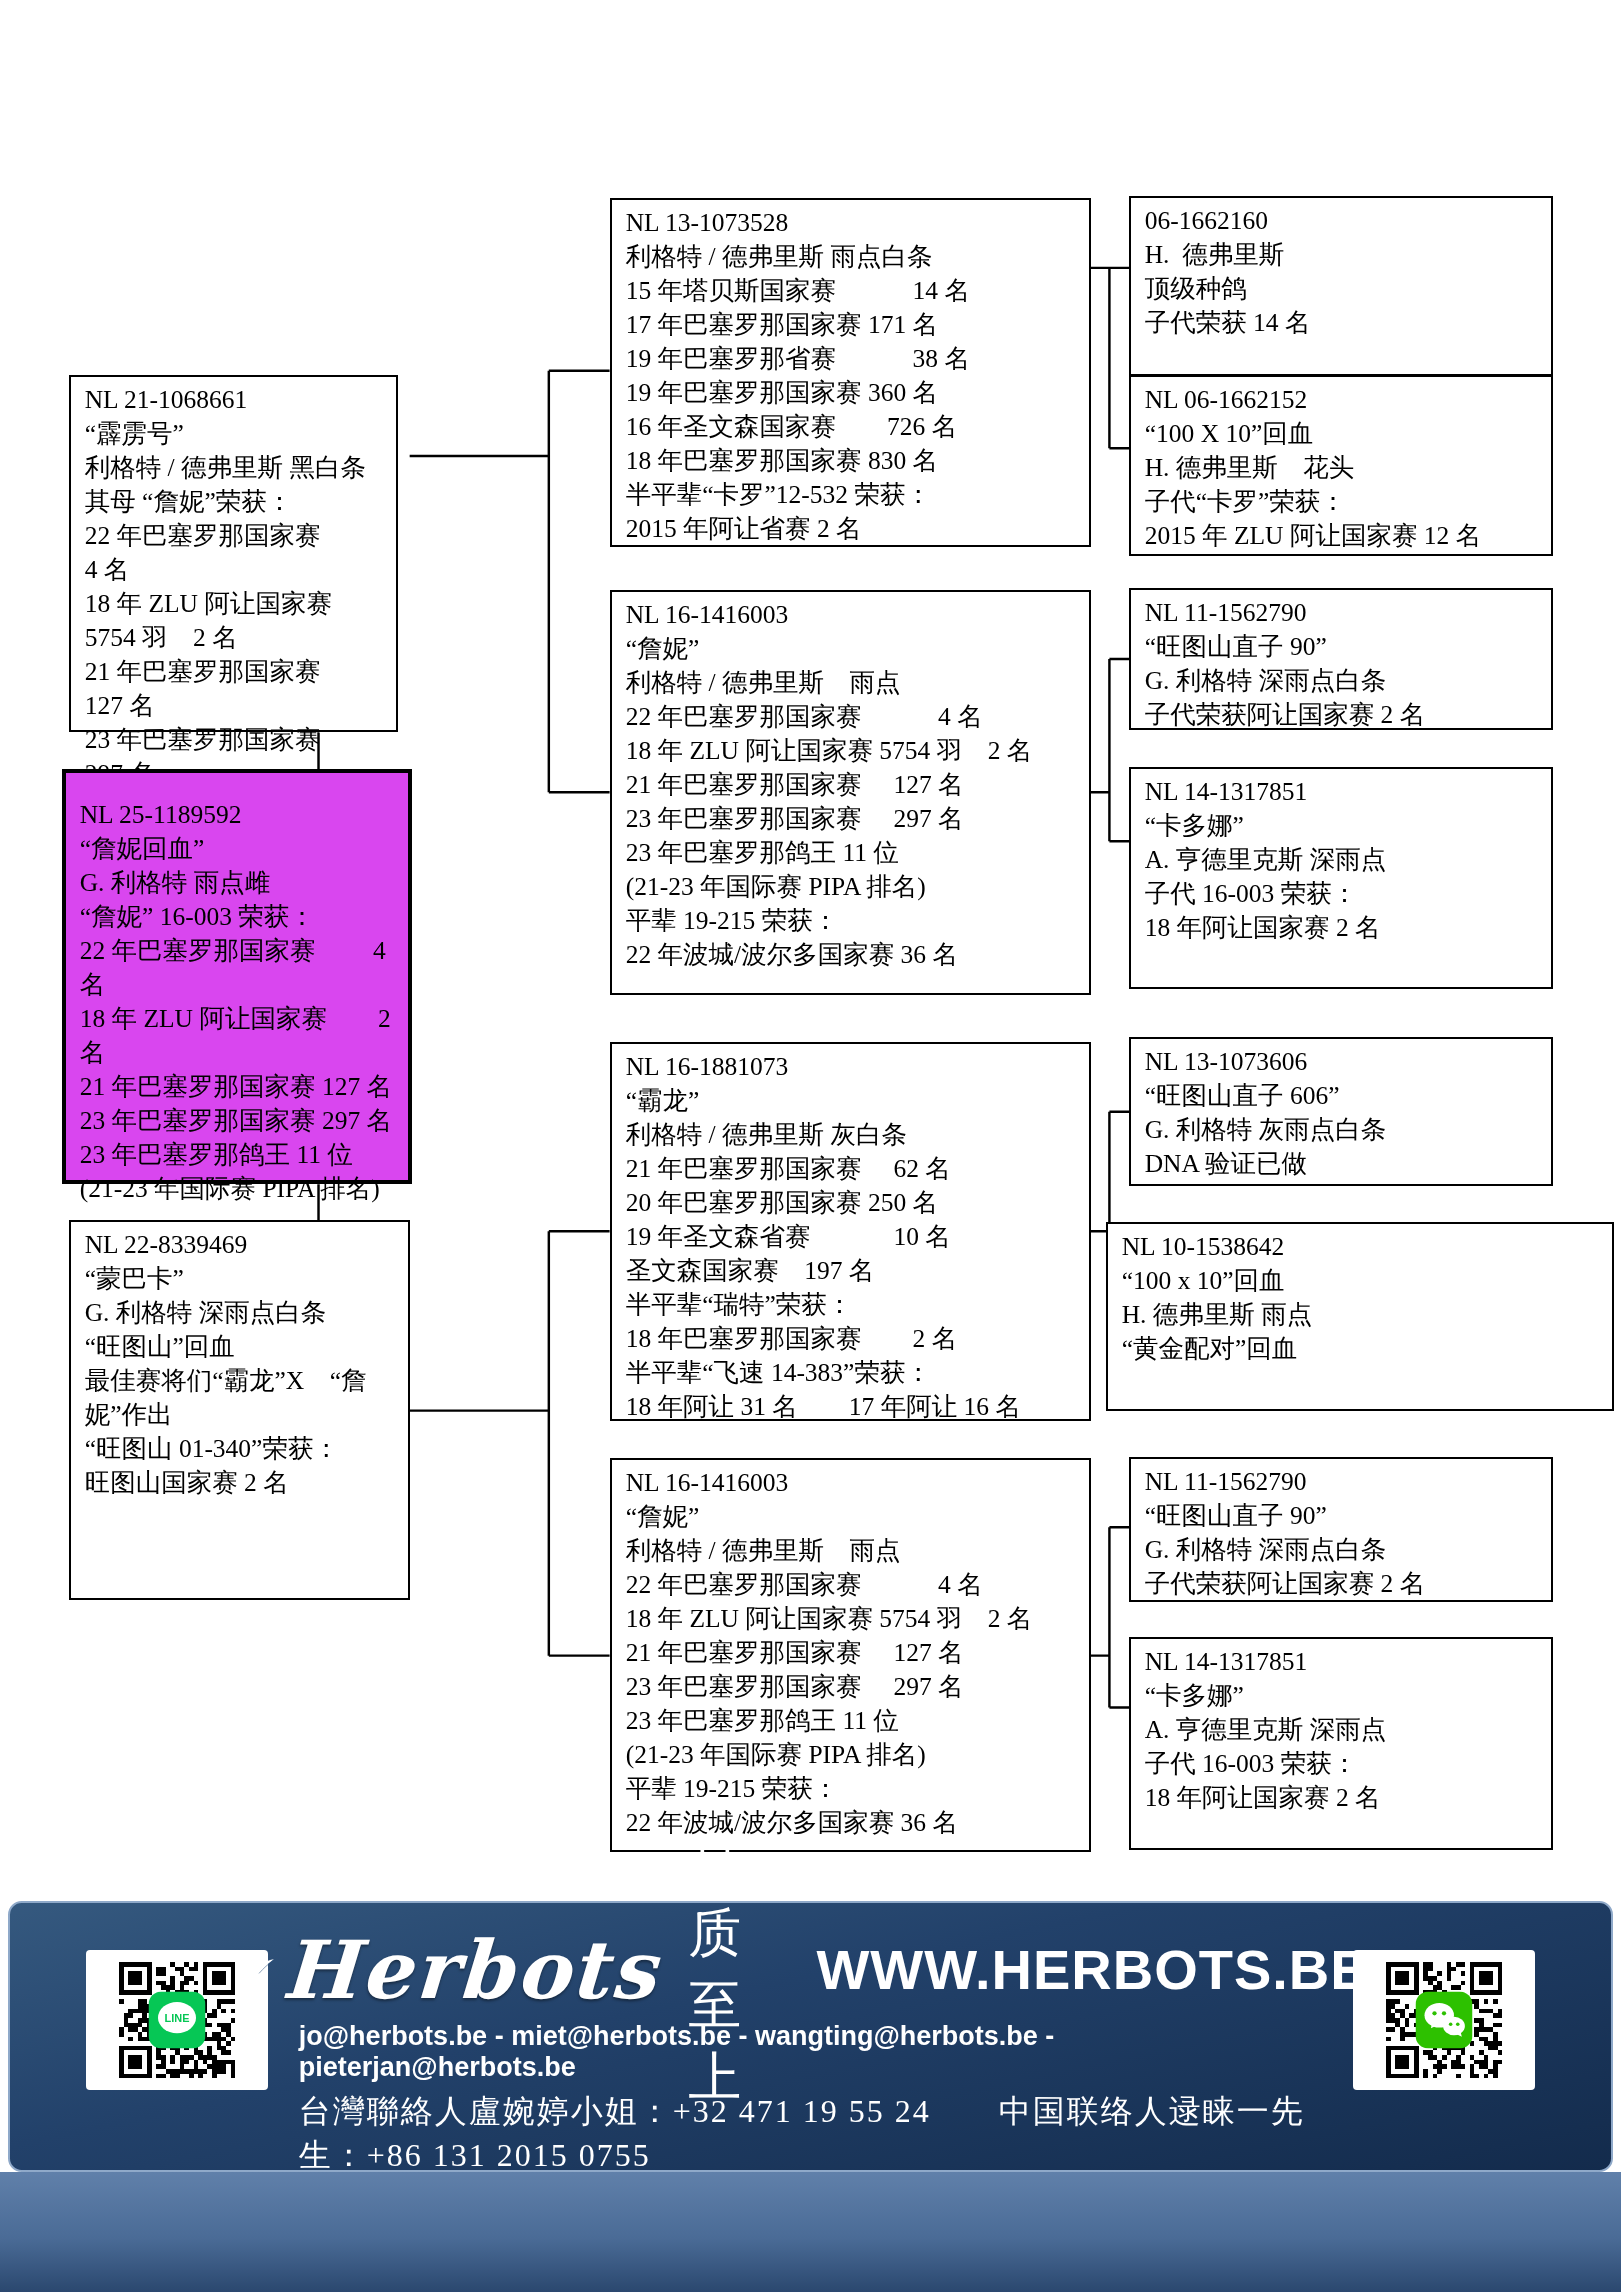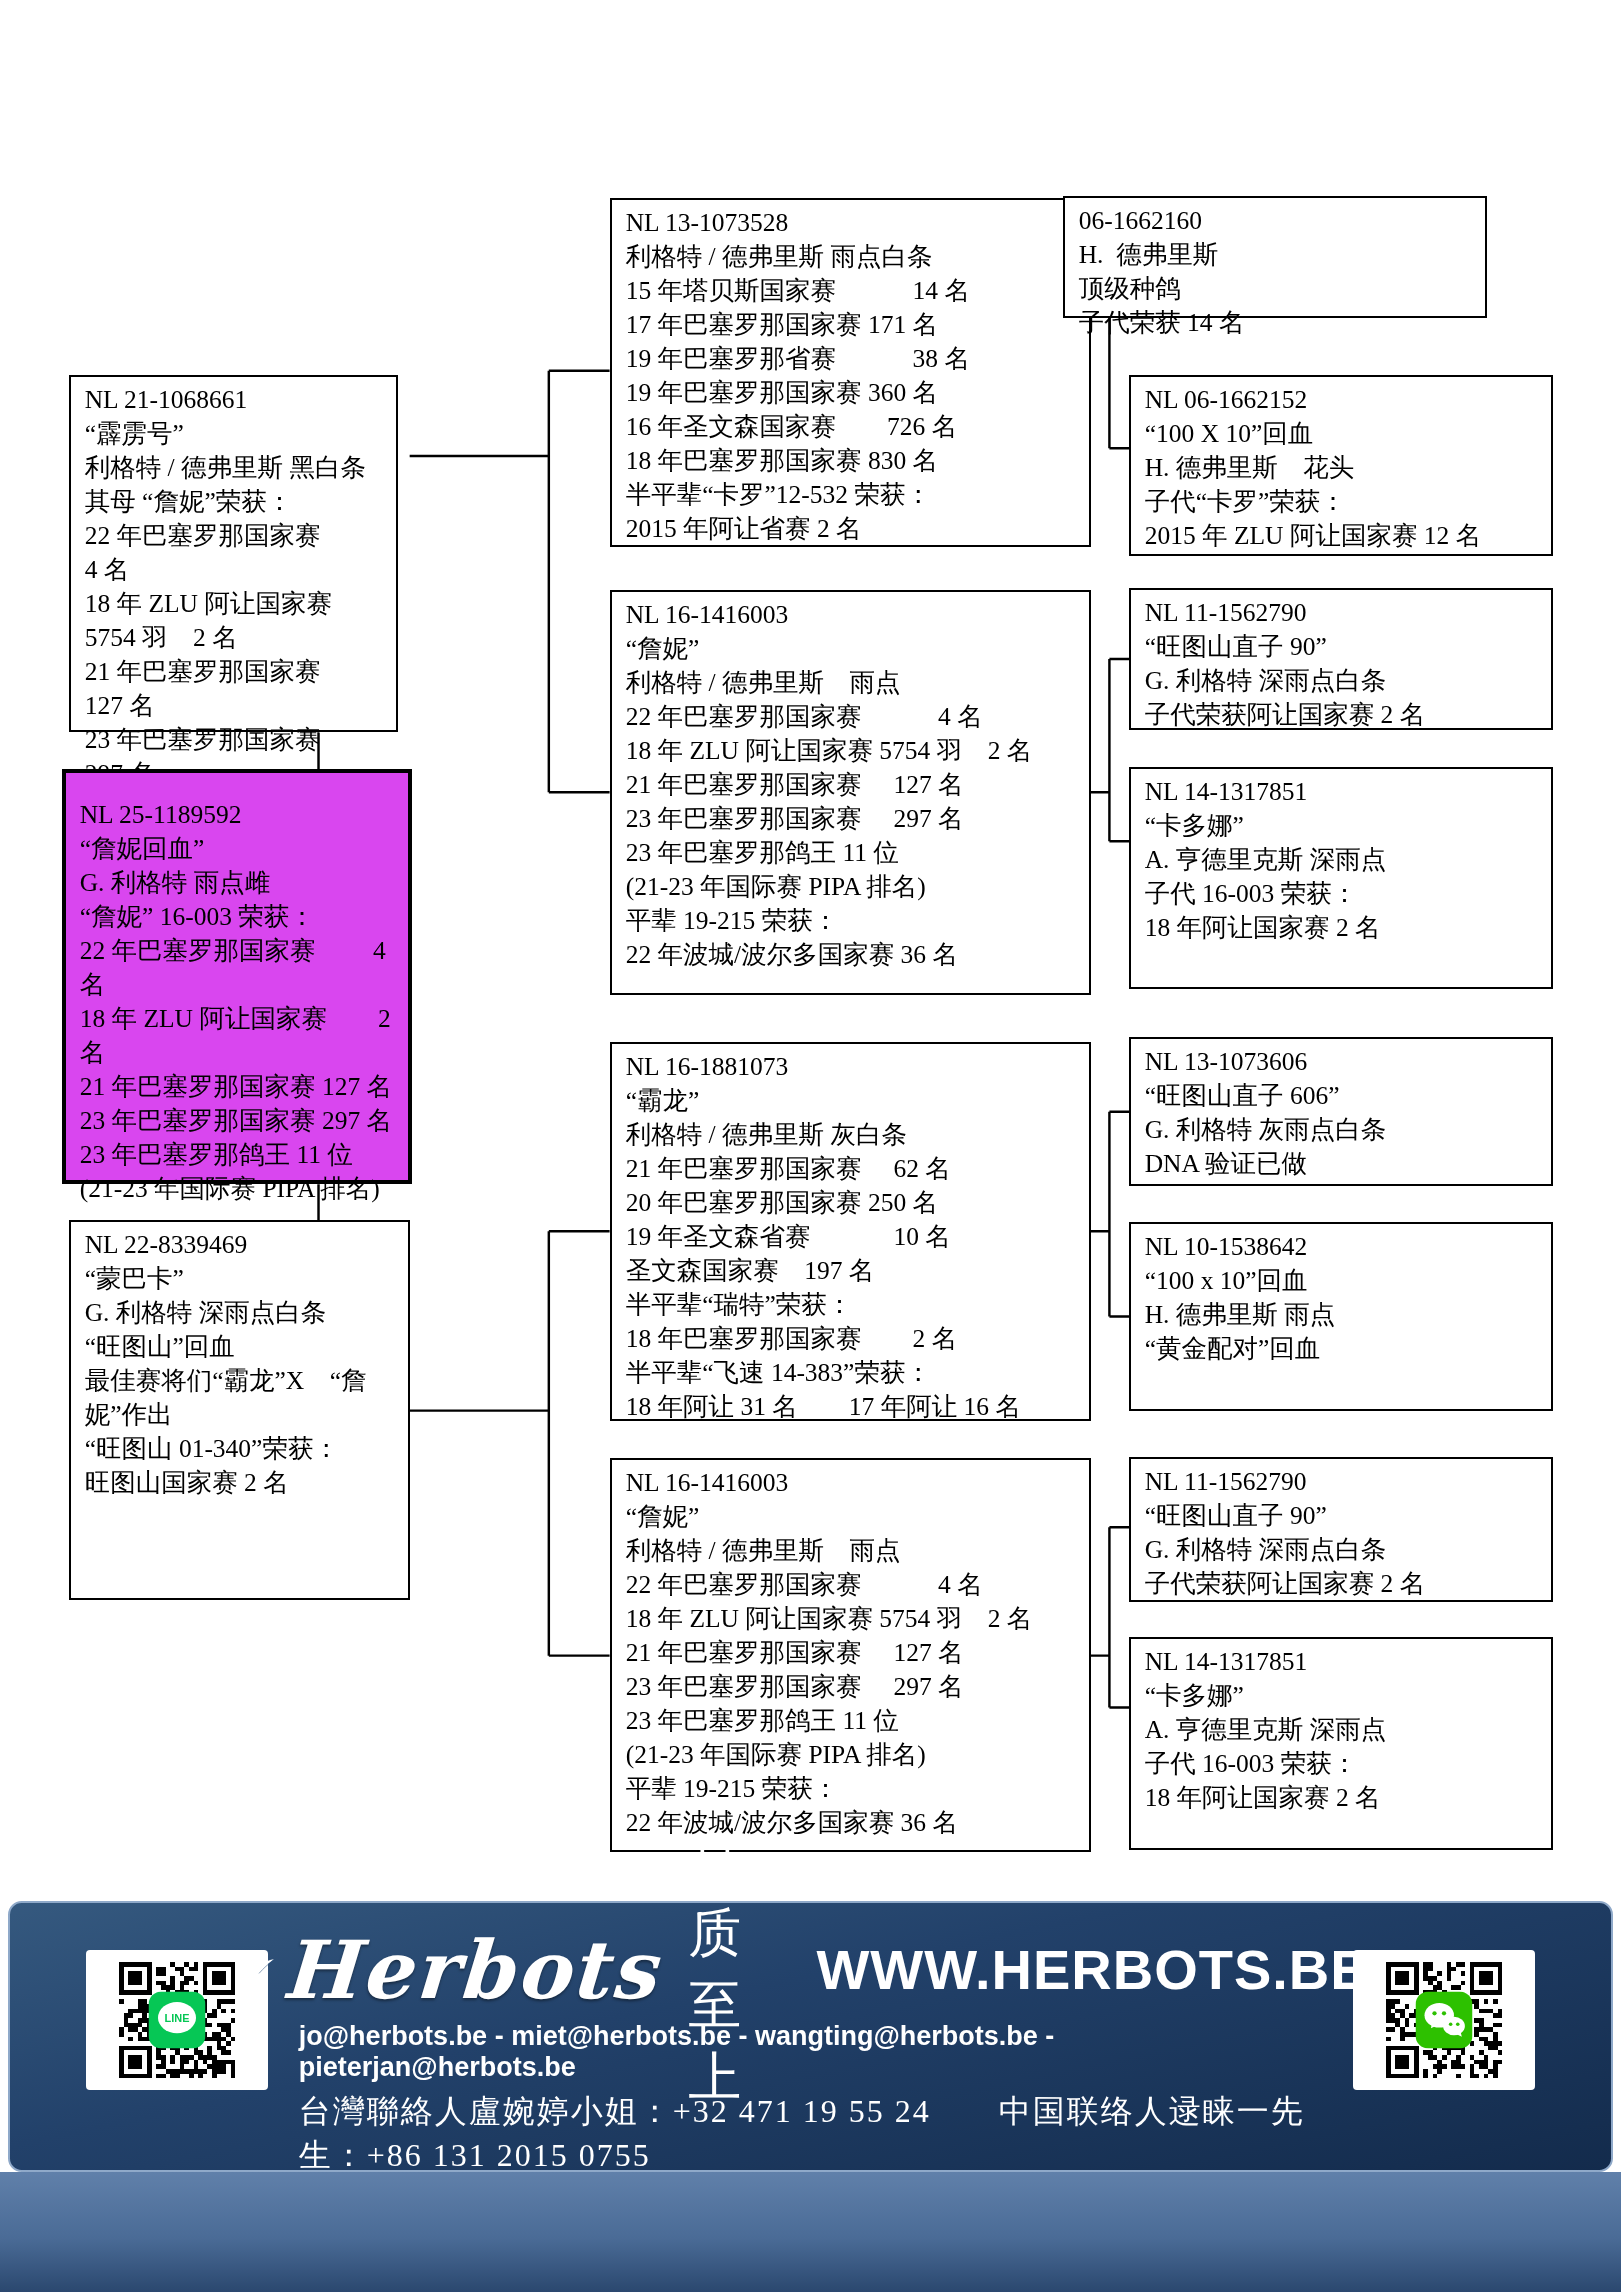--- a/index.html
+++ b/index.html
@@ -10,26 +10,26 @@
         padding:5.9px 7.8px 0 13.7px;font-size:25.5px;line-height:34px;}
   .bline{white-space:pre-wrap;}
   #b-subject{border-width:4.9px;background:#d946ef;padding-top:25px;}
   #b-sire   {left:69px;  top:375px;  width:329px; height:357px;}
   #b-subject{left:62px;  top:769px;  width:350px; height:415px;}
   #b-dam    {left:69px;  top:1220px; width:341px; height:380px;}
   #b-ss     {left:610px; top:198px;  width:481px; height:349px;}
   #b-sd     {left:610px; top:590px;  width:481px; height:405px;}
   #b-ds     {left:610px; top:1042px; width:481px; height:379px;}
   #b-dd     {left:610px; top:1458px; width:481px; height:394px;}
-  #b-sss    {left:1063px;top:196px;  width:424px; height:122px;}
+  #b-sss    {left:1129px;top:196px;  width:424px; height:180px;}
   #b-ssd    {left:1129px;top:375px;  width:424px; height:181px;}
   #b-sds    {left:1129px;top:588px;  width:424px; height:142px;}
   #b-sdd    {left:1129px;top:767px;  width:424px; height:222px;}
   #b-dss    {left:1129px;top:1037px; width:424px; height:149px;}
-  #b-dsd    {left:1129px;top:1222px; width:424px; height:189px;}
+  #b-dsd    {left:1106px;top:1222px; width:508px; height:189px;}
   #b-dds    {left:1129px;top:1457px; width:424px; height:145px;}
   #b-ddd    {left:1129px;top:1637px; width:424px; height:213px;}
   #connectors{position:absolute;left:0;top:0;width:1621px;height:2293px;pointer-events:none;}
   
   .footer{position:absolute;left:7.8px;top:1901px;width:1605px;height:271px;box-sizing:border-box;
           border-radius:13.7px;border:2.9px solid #8fa9c9;color:#fff;
           background:linear-gradient(168deg,#35597f 0%,#22416a 40%,#132b4c 100%);}
   .qr{position:absolute;width:182px;height:140px;background:#fff;padding:11.8px;box-sizing:border-box;border-radius:3.9px;}
   .qr svg.qrsvg{width:100%;height:100%;shape-rendering:crispEdges;display:block;}
   .qr-left{left:76px;top:47px;}

